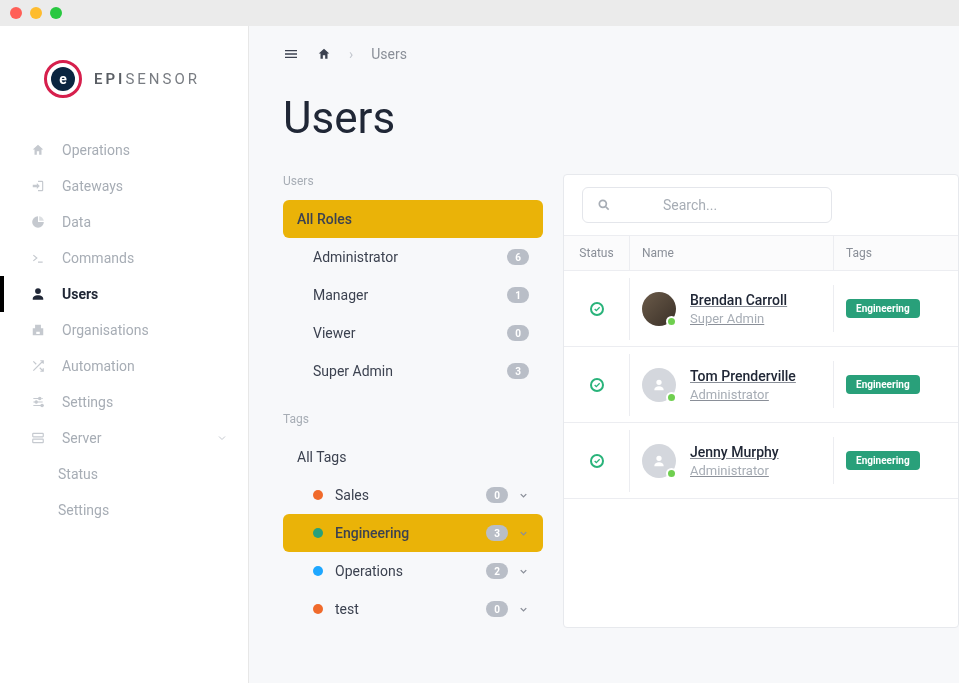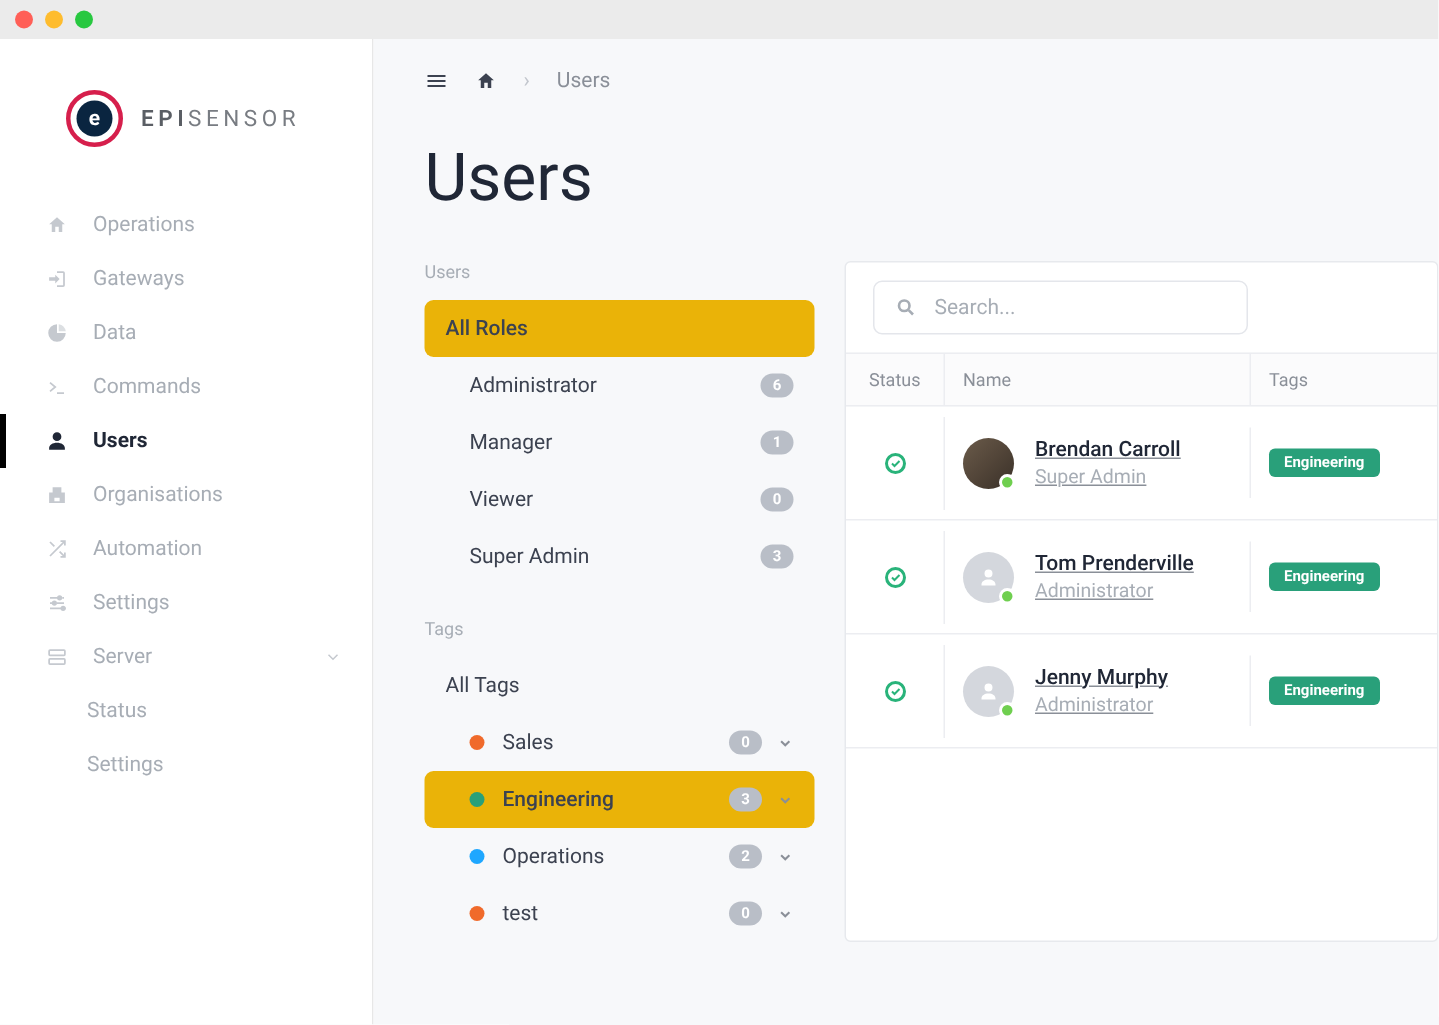--- a/index.html
+++ b/index.html
@@ -231,20 +231,21 @@
       width: 250px;
       color: #a7adb5;
     }
     .search input {
       border: none;
       outline: none;
       font-size: 14px;
       color: #701a75;
       flex: 1;
       background: transparent;
+      margin-left: 40px;
     }
     .search input::placeholder { color: #a7adb5; }
 
     .table-head {
       display: flex;
       border-top: 1px solid #ecedf1;
       border-bottom: 1px solid #ecedf1;
       background: #fbfbfc;
     }
     .th, .td {

